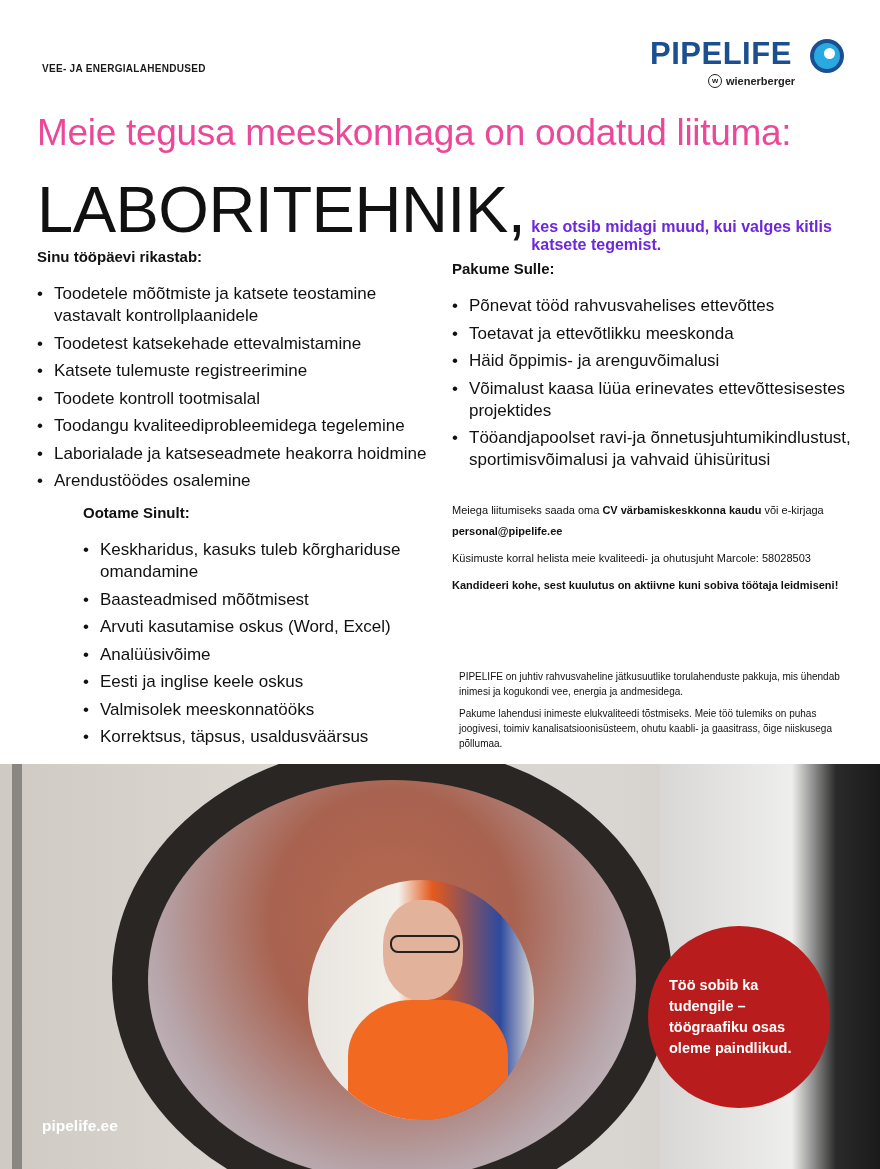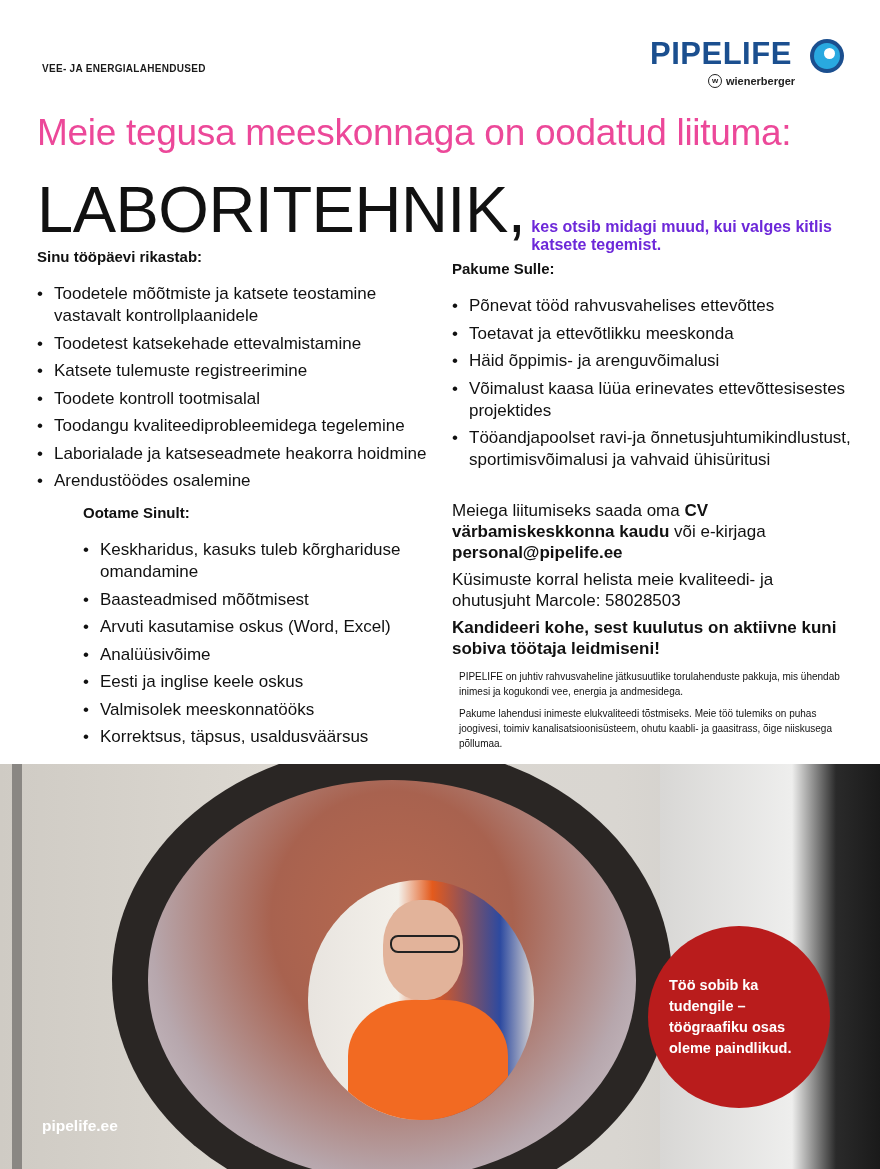--- a/index.html
+++ b/index.html
@@ -26,21 +26,21 @@
     .col-right { left: 452px; top: 260px; width: 410px; }
     .sec-title { font-size: 15px; font-weight: 700; color: #111; margin: 0 0 18px 0; }
     ul.bullets { list-style: none; margin: 0; padding: 0; }
     ul.bullets li { position: relative; padding-left: 17px; font-size: 17px; line-height: 22px; margin-bottom: 5.5px; color: #111; }
     ul.bullets li::before { content: "•"; position: absolute; left: 0; top: 0; }
     .sec2 { margin-top: 12px; margin-left: 40px; }
     .sec2 .sec-title { margin-left: 6px; }
     .sec2 ul.bullets li { padding-left: 23px; }
     .sec2 ul.bullets li::before { left: 6px; }
 
-    .contact { position: absolute; left: 452px; top: 500px; width: 400px; font-size: 17px; line-height: 21px; color: #111; }
+    .contact { position: absolute; left: 452px; top: 500px; width: 400px; font-size: 11px; line-height: 21px; color: #111; }
     .contact p { margin: 0 0 6px 0; }
     .contact b { font-weight: 700; }
     .about { position: absolute; left: 452px; top: 662px; width: 400px; font-size: 10px; line-height: 15px; color: #111; }
     .about p { margin: 7px; }
 
     .photo { position: absolute; left: 0; top: 764px; width: 880px; height: 405px; overflow: hidden;
       background: linear-gradient(90deg, #cfcbc4 0%, #dcd8d1 30%, #d9d6d1 70%, #c9c7c4 100%); }
     .pipe-outer { position: absolute; left: 112px; top: -20px; width: 560px; height: 470px; border-radius: 50%; background: #2a2624; }
     .pipe-inner { position: absolute; left: 36px; top: 36px; width: 488px; height: 400px; border-radius: 50%;
       background: radial-gradient(ellipse at 50% 35%, #b7694f 0%, #a8624f 35%, #b7a7ad 70%, #d6d2d8 100%); }

